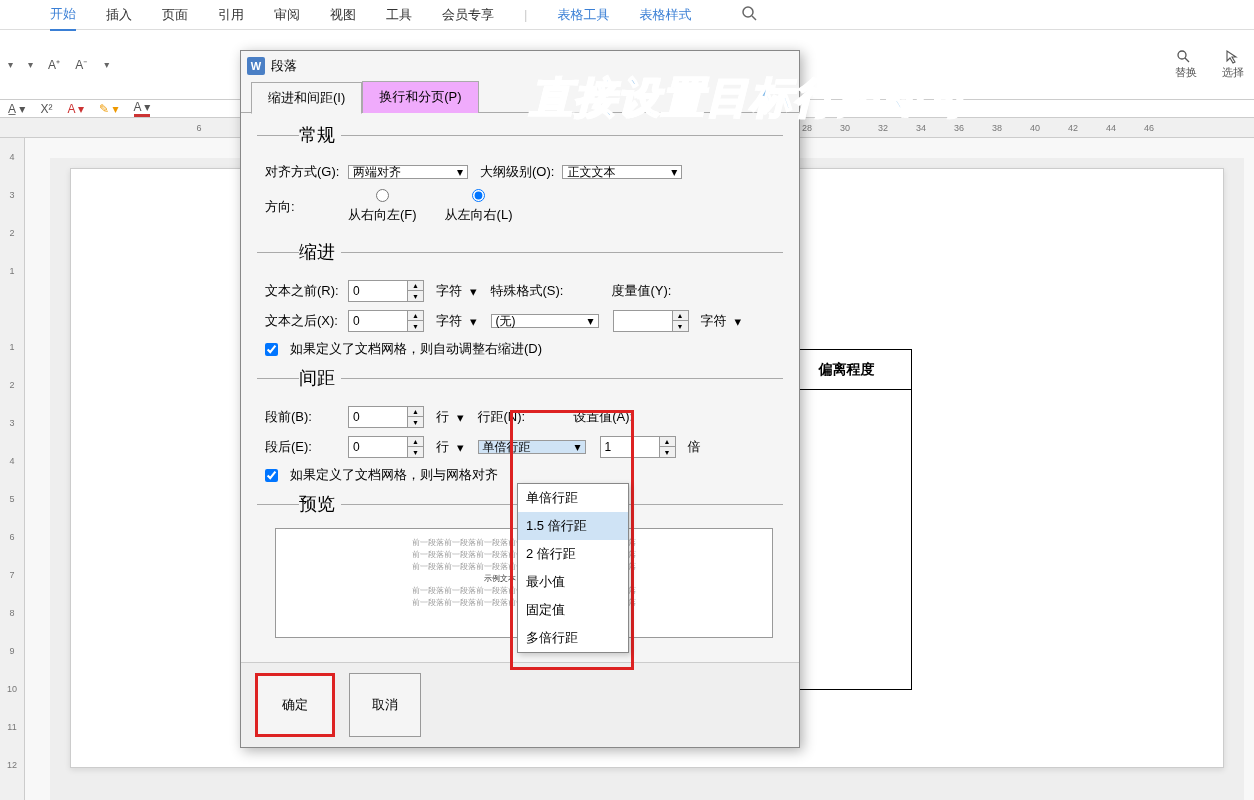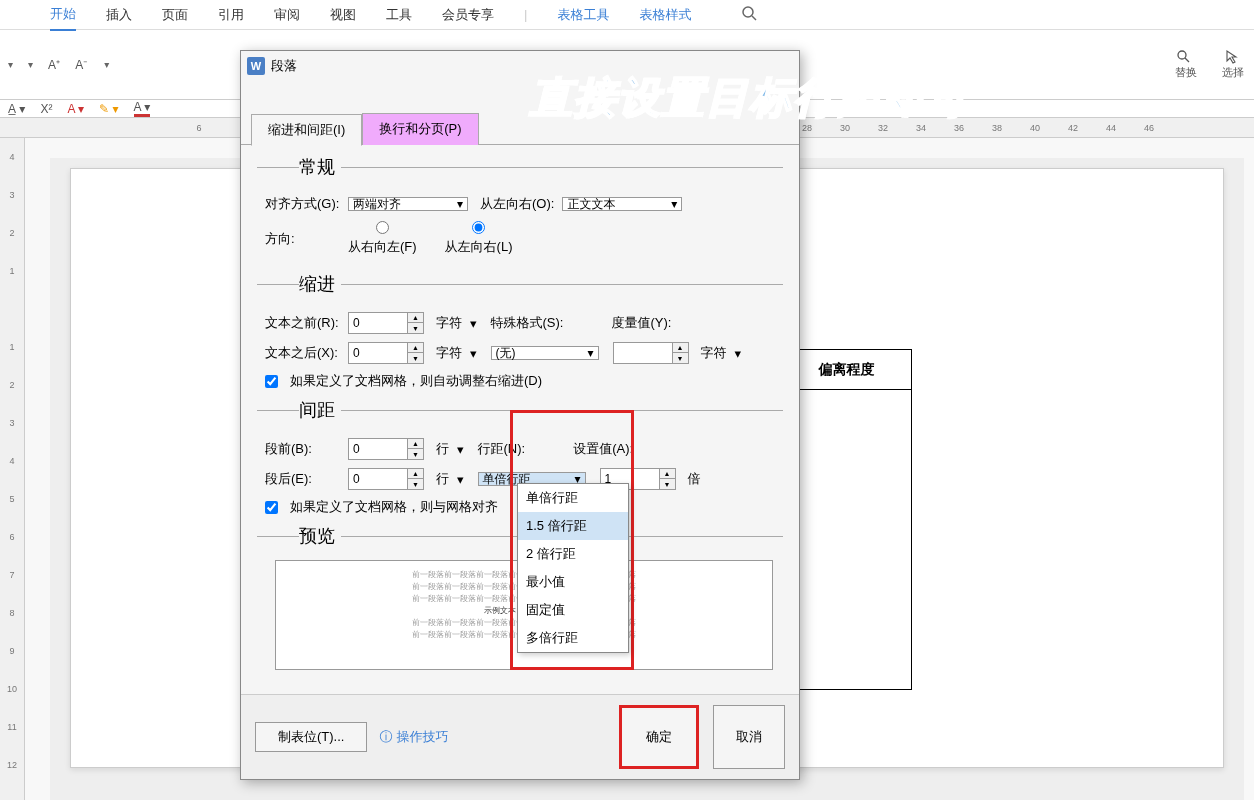--- a/index.html
+++ b/index.html
@@ -30,21 +30,21 @@
 .page-area { position: absolute; left: 50px; top: 40px; right: 10px; bottom: 10px; background: #eee; }
 .page { background: #fff; margin: 10px 20px; height: 600px; border: 1px solid #ccc; box-shadow: 0 2px 6px rgba(0,0,0,0.1); position: relative; }
 .page table { position: absolute; top: 180px; left: 580px; border-collapse: collapse; }
 .page table td, .page table th { border: 1.5px solid #000; padding: 6px 18px; font-size: 14px; font-weight: bold; height: 40px; min-width: 130px; }
 .page table tr.empty td { height: 300px; }
 
 
 .dialog { position: absolute; left: 240px; top: 50px; width: 560px; background: #f5f5f5; border: 1px solid #888; box-shadow: 3px 3px 12px rgba(0,0,0,0.3); z-index: 100; }
 .dialog .titlebar { height: 30px; display: flex; align-items: center; padding: 0 6px; font-size: 13px; gap: 6px; }
 .dialog .titlebar .w-icon { width: 18px; height: 18px; background: #4a7fc5; color: #fff; display: flex; align-items: center; justify-content: center; font-size: 11px; font-weight: bold; border-radius: 2px; }
-.dialog .tab-strip { display: flex; padding: 0 10px; gap: 0; margin-top: 32px; }
+.dialog .tab-strip { display: flex; padding: 0 10px; gap: 0; }
 .dialog .dtab { padding: 6px 16px; font-size: 13px; border: 1px solid #aaa; border-bottom: none; background: #f0abfc; cursor: pointer; }
 .dialog .dtab.active { background: #f5f5f5; position: relative; top: 1px; border-bottom: 1px solid #f5f5f5; }
 .dialog .panel { padding: 10px 16px 12px 16px; border-top: 1px solid #aaa; margin-top: -1px; }
 .dialog fieldset { border: none; border-top: 1px solid #aaa; padding: 8px 0 0 8px; margin-bottom: 8px; }
 .dialog legend { font-size: 18px; padding-right: 6px; margin-left: 34px; }
 .row { display: flex; align-items: center; gap: 8px; font-size: 13px; margin: 8px 0; }
 .row label.fixed { width: 75px; }
 .select { border: 1px solid #999; background: #fff; height: 14px; padding: 0 4px; font-size: 12px; display: flex; align-items: center; justify-content: space-between; }
 .select.w120 { width: 120px; }
 .select.w110 { width: 108px; }
@@ -194,21 +194,21 @@
   </div>
   <div class="panel">
     <fieldset>
       <legend>常规</legend>
       <div class="row">
         <label class="fixed">对齐方式(G):</label>
         <div class="select w120">
             <span>两端对齐</span>
             <span>▾</span>
           </div>
-        <label style="margin-left:4px">从左向右(O):</label>
+        <label style="margin-left:4px">大纲级别(O):</label>
         <div class="select w120">
             <span>正文文本</span>
             <span>▾</span>
           </div>
       </div>
       <div class="row">
         <label class="fixed">方向:</label>
         <label class="radio">
             <input type="radio" name="dir" style=""> 
             <span>从右向左(F)</span>
@@ -319,27 +319,20 @@
         <div>前一段落前一段落前一段落前一段落前一段落前一段落前一段落</div>
         <div>前一段落前一段落前一段落前一段落前一段落前一段落前一段落</div>
         <div>前一段落前一段落前一段落前一段落前一段落前一段落前一段落</div>
         <div style="color:#333">示例文本，示例段落。</div>
         <div>前一段落前一段落前一段落前一段落前一段落前一段落前一段落</div>
         <div>前一段落前一段落前一段落前一段落前一段落前一段落前一段落</div>
       </div>
     </fieldset>
   </div>
   <div class="dialog-buttons">
-    <div class="left">
-      <button class="btn">制表位(T)...</button>
-      <span class="link">
-          <span>ⓘ</span>
-          <span>操作技巧</span>
-        </span>
-    </div>
     <div style="display:flex; gap:14px">
       <button class="btn ok">确定</button>
       <button class="btn">取消</button>
     </div>
   </div>
 </div>
 
 <div class="line-spacing-box"></div>
 
 <div class="dropdown-list">

